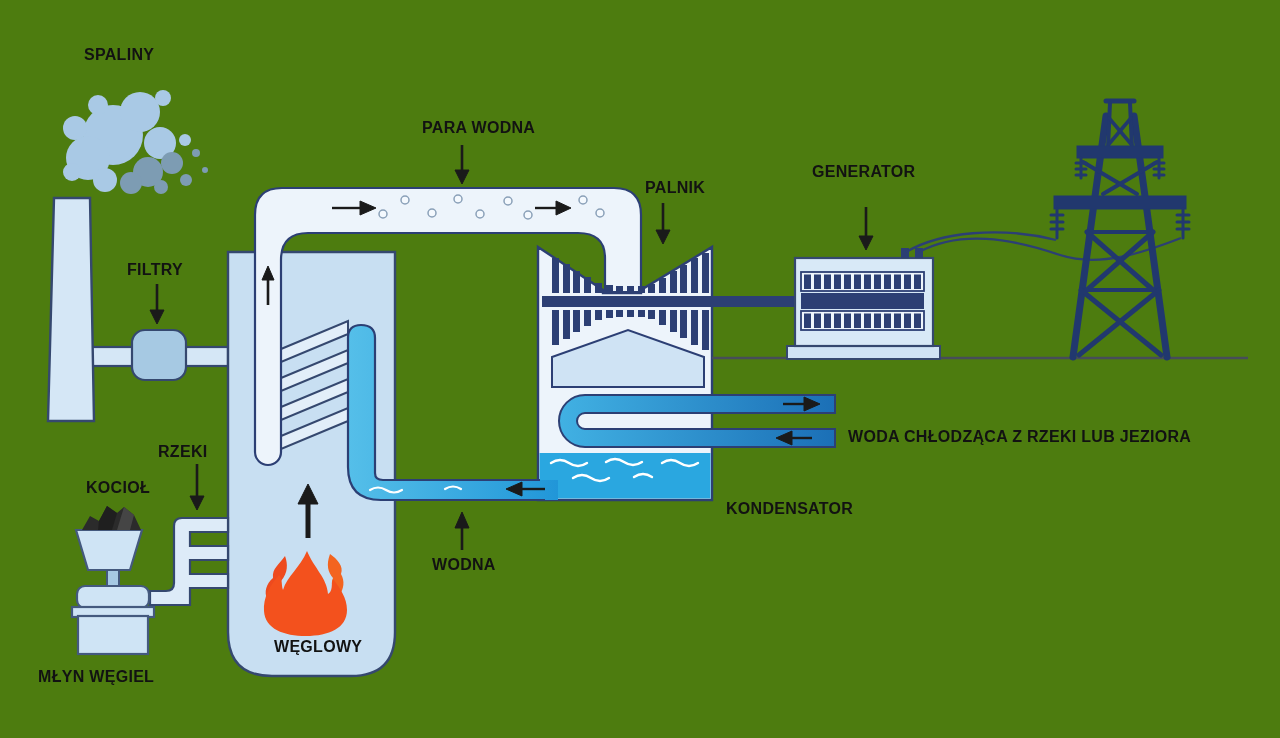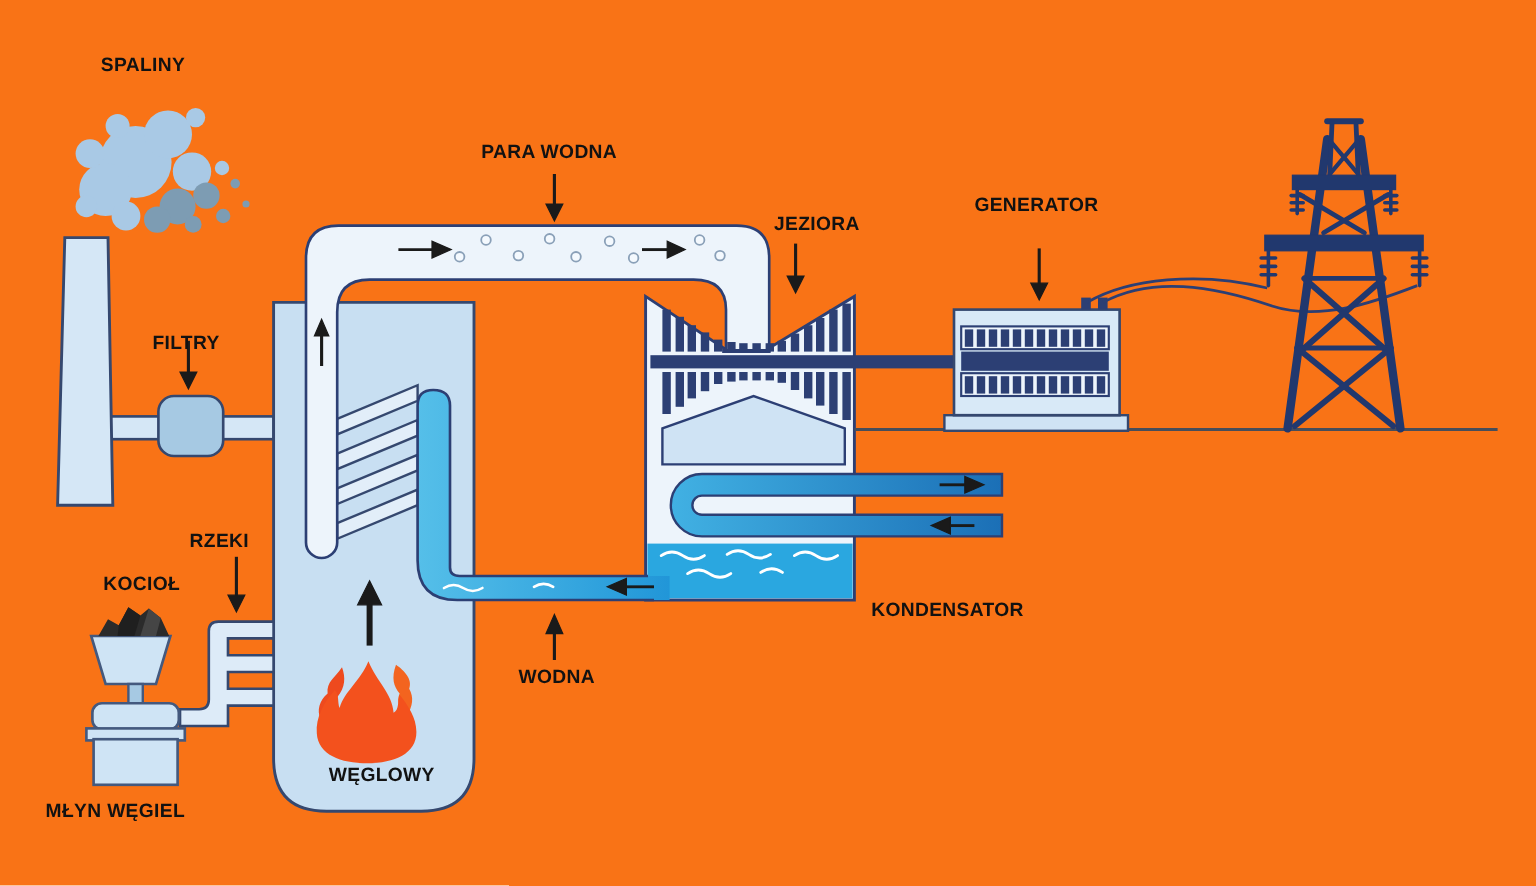--- a/index.html
+++ b/index.html
@@ -1,16 +1,16 @@
 <!DOCTYPE html>
 <html><head>
 <meta charset="utf-8">
 <style>
   html,body{margin:0;padding:0;background:#fff;}
-  #stage{position:relative;width:1280px;height:738px;background:#f97316;overflow:hidden;
+  #stage{position:relative;width:1280px;height:738px;background:#4d7c0f;overflow:hidden;
          font-family:"Liberation Sans",sans-serif;}
   #diagram-svg{position:absolute;left:0;top:0;}
   .label{position:absolute;font-weight:700;font-size:16px;letter-spacing:.3px;
          color:#121212;white-space:nowrap;}
 </style>
 </head>
 <body>
 
 <div id="stage">
 
@@ -290,24 +290,25 @@
     <line x1="157" y1="284" x2="157" y2="312" stroke-width="2.6"></line>
         <polygon points="150,310 164,310 157,324"></polygon>
     <line x1="197" y1="464" x2="197" y2="498" stroke-width="2.6"></line>
         <polygon points="190,496 204,496 197,510"></polygon>
     <line x1="462" y1="550" x2="462" y2="526" stroke-width="2.6"></line>
         <polygon points="455,528 469,528 462,512"></polygon>
   </g>
 </svg>
 
 <div class="label" style="left:84px;top:46px">SPALINY</div>
-<div class="label" style="left:401px;top:119px">PARA WODNA</div>
-<div class="label" style="left:645px;top:179px">JEZIORA</div>
+<div class="label" style="left:422px;top:119px">PARA WODNA</div>
+<div class="label" style="left:645px;top:179px">PALNIK</div>
 <div class="label" style="left:812px;top:163px">GENERATOR</div>
-<div class="label" style="left:127px;top:278px">FILTRY</div>
+<div class="label" style="left:127px;top:261px">FILTRY</div>
 <div class="label" style="left:158px;top:443px">RZEKI</div>
 <div class="label" style="left:86px;top:479px">KOCIOŁ</div>
 <div class="label" style="left:38px;top:668px">MŁYN WĘGIEL</div>
 <div class="label" style="left:274px;top:638px">WĘGLOWY</div>
 <div class="label" style="left:432px;top:556px">WODNA</div>
 <div class="label" style="left:726px;top:500px">KONDENSATOR</div>
+<div class="label" style="left:848px;top:428px">WODA CHŁODZĄCA Z RZEKI LUB JEZIORA</div>
 
 </div>
 
 </body></html>

